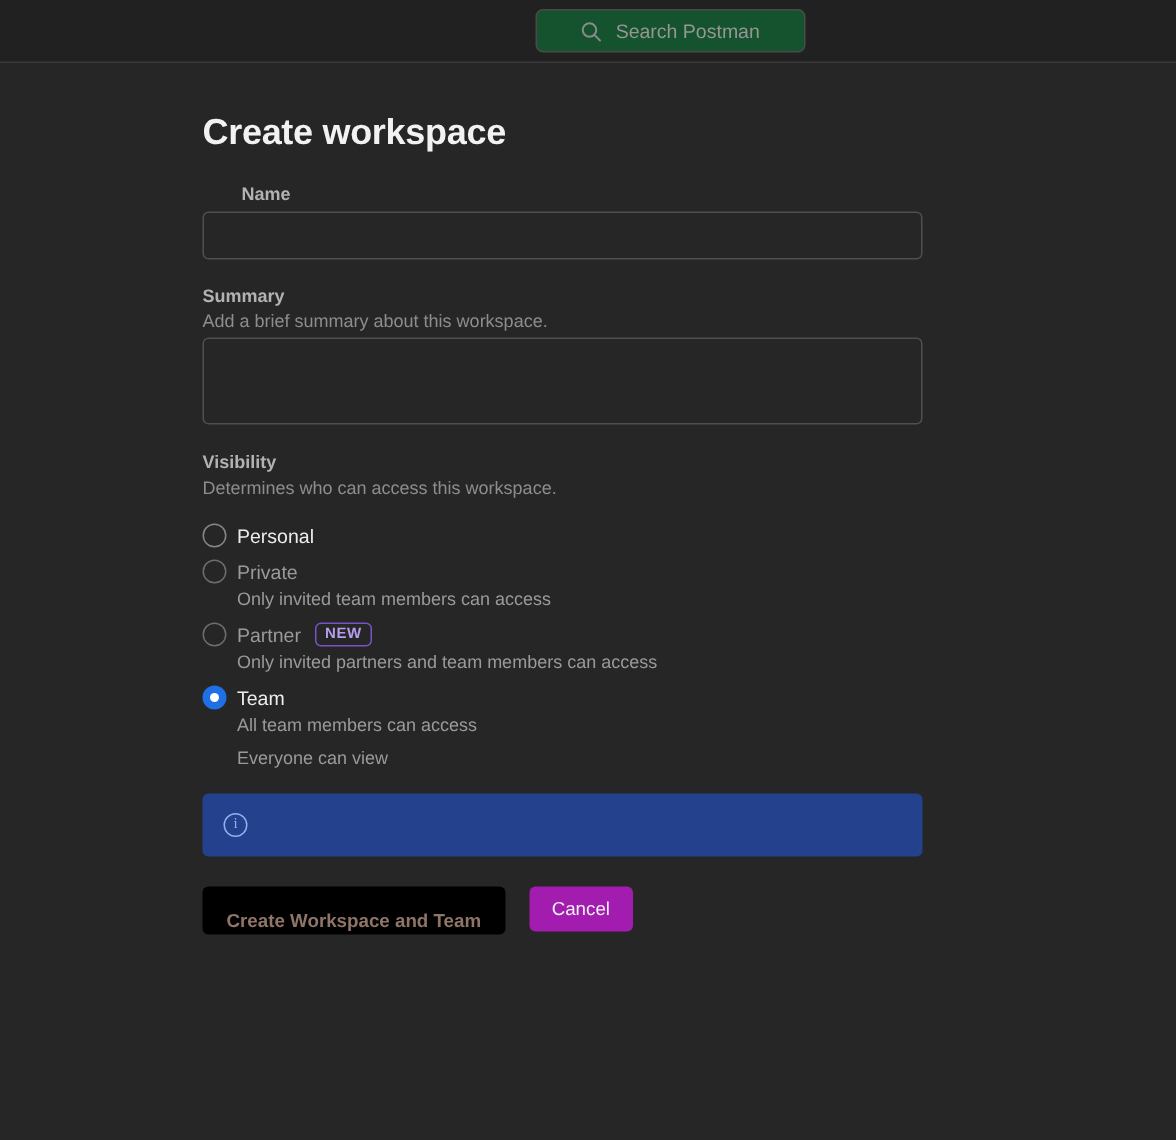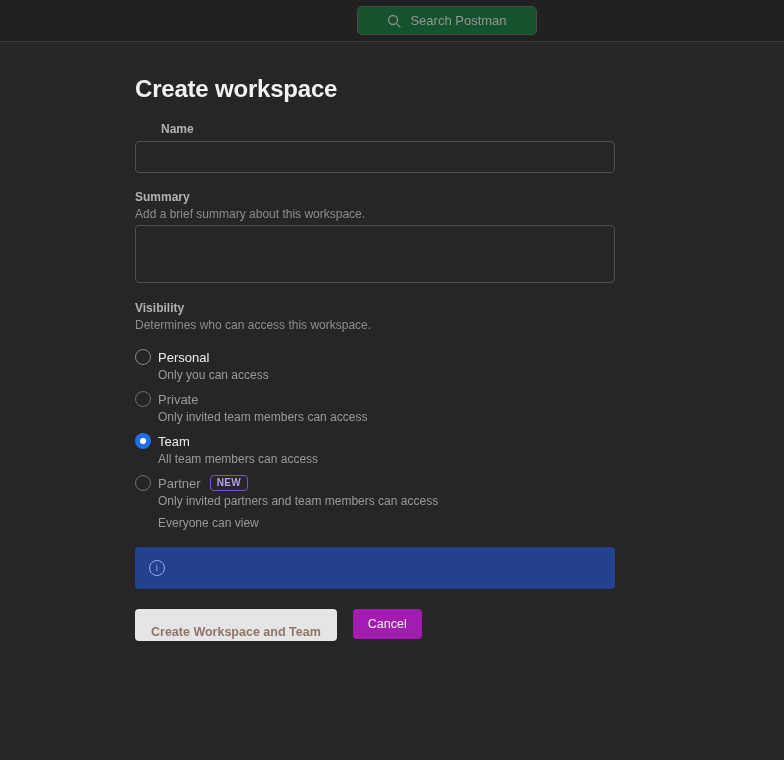--- a/index.html
+++ b/index.html
@@ -168,21 +168,21 @@
   .btn {
     height:30px;
     border:none;
     border-radius:4px;
     font-size:12.5px;
     font-family:inherit;
     cursor:pointer;
   }
   .btn-primary {
     padding:16px 16px;
-    background:#e5e5e5;
+    background:#000000;
     color:#8f7568;
     font-weight:700;
   }
   .btn-cancel {
     padding:0 15px;
     background:#a21caf;
     color:#f0f0f0;
     font-weight:400;
   }
 </style>
@@ -213,49 +213,48 @@
   <div class="field-label visibility-label">Visibility</div>
   <div class="help-text">Determines who can access this workspace.</div>
 
   <div class="options">
 
     <div class="option">
       <div class="option-row">
         <span class="radio"></span>
         <span class="option-label">Personal</span>
       </div>
-      <div class="option-desc">Only you can access</div>
     </div>
 
     <div class="option disabled">
       <div class="option-row">
         <span class="radio"></span>
         <span class="option-label">Private</span>
       </div>
       <div class="option-desc">Only invited team members can access</div>
-    </div>
-
-    <div class="option">
-      <div class="option-row">
-        <span class="radio selected"></span>
-        <span class="option-label">Team</span>
-      </div>
-      <div class="option-desc">All team members can access</div>
     </div>
 
     <div class="option disabled">
       <div class="option-row">
         <span class="radio"></span>
         <span class="option-label">Partner</span>
         <span class="badge-new">NEW</span>
       </div>
       <div class="option-desc">Only invited partners and team members can access</div>
     </div>
 
     <div class="option">
+      <div class="option-row">
+        <span class="radio selected"></span>
+        <span class="option-label">Team</span>
+      </div>
+      <div class="option-desc">All team members can access</div>
+    </div>
+
+    <div class="option">
       <div class="option-desc">Everyone can view</div>
     </div>
 
   </div>
 
   <div class="banner">
     <span class="info-circle">i</span>
   </div>
 
   <div class="actions">

